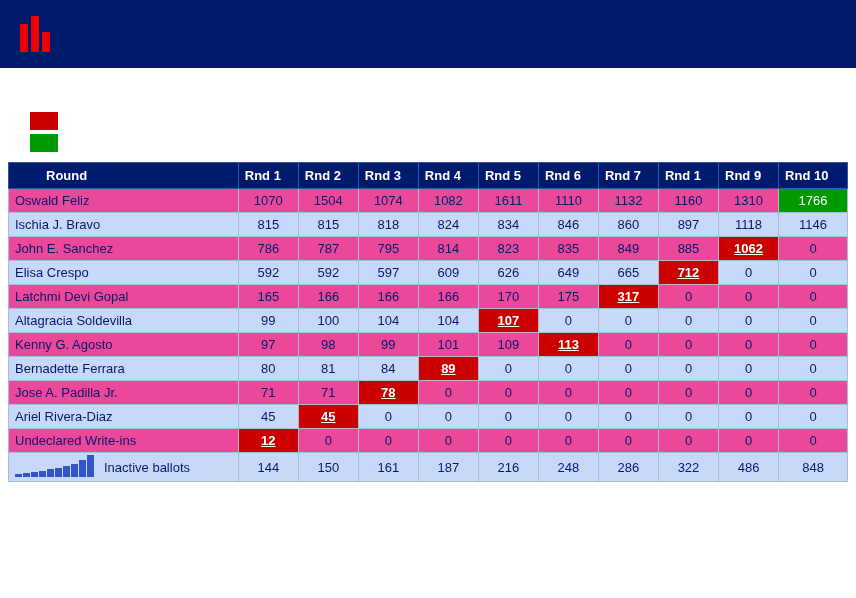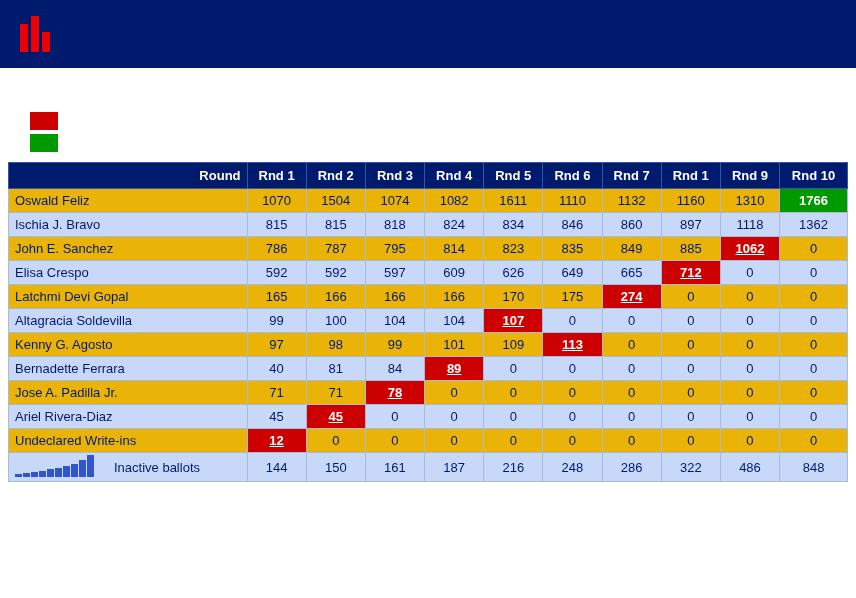--- a/index.html
+++ b/index.html
@@ -89,34 +89,34 @@
 
     table {
       border-collapse: collapse;
       width: 100%;
       font-size: 13px;
     }
 
     thead tr th {
       background: #001a6e;
       color: #fff;
-      text-align: center;
+      text-align: left;
       padding: 5px 6px;
       font-weight: 700;
       border: 1px solid #3355aa;
       white-space: nowrap;
     }
     thead tr th:first-child {
-      text-align: right;
+      text-align: left;
       min-width: 150px;
       padding-left: 37px;
     }
 
     tbody tr {
-      background: #eab308;
+      background: #ec4899;
     }
     tbody tr:nth-child(even) {
       background: #c8d8f8;
     }
 
     tbody tr td {
       padding: 4px 6px;
       text-align: center;
       border: 1px solid #aabbd8;
       color: #001a6e;
@@ -130,21 +130,21 @@
     
     .cell-red {
       background: #cc0000 !important;
       color: #fff !important;
       font-weight: 700;
       text-decoration: underline;
     }
     .cell-green {
       background: #009900 !important;
       color: #fff !important;
-      font-weight: 700;
+      font-weight: 400;
     }
   </style>
 </head>
 <body>
 
 <div class="header">
   <div class="logo-bars">
     <div class="bar1"></div>
     <div class="bar2"></div>
     <div class="bar3"></div>
@@ -213,21 +213,21 @@
           <td>Ischia J. Bravo</td>
           <td>815</td>
           <td>815</td>
           <td>818</td>
           <td>824</td>
           <td>834</td>
           <td>846</td>
           <td>860</td>
           <td>897</td>
           <td>1118</td>
-          <td>1362</td>
+          <td>1146</td>
         </tr>
         <tr>
           <td>John E. Sanchez</td>
           <td>786</td>
           <td>787</td>
           <td>795</td>
           <td>814</td>
           <td>823</td>
           <td>835</td>
           <td>849</td>
@@ -249,21 +249,21 @@
           <td>0</td>
         </tr>
         <tr>
           <td>Latchmi Devi Gopal</td>
           <td>165</td>
           <td>166</td>
           <td>166</td>
           <td>166</td>
           <td>170</td>
           <td>175</td>
-          <td class="cell-red">274</td>
+          <td class="cell-red">317</td>
           <td>0</td>
           <td>0</td>
           <td>0</td>
         </tr>
         <tr>
           <td>Altagracia Soldevilla</td>
           <td>99</td>
           <td>100</td>
           <td>104</td>
           <td>104</td>
@@ -282,21 +282,21 @@
           <td>101</td>
           <td>109</td>
           <td class="cell-red">113</td>
           <td>0</td>
           <td>0</td>
           <td>0</td>
           <td>0</td>
         </tr>
         <tr>
           <td>Bernadette Ferrara</td>
-          <td>40</td>
+          <td>80</td>
           <td>81</td>
           <td>84</td>
           <td class="cell-red">89</td>
           <td>0</td>
           <td>0</td>
           <td>0</td>
           <td>0</td>
           <td>0</td>
           <td>0</td>
         </tr>
@@ -334,21 +334,21 @@
           <td>0</td>
           <td>0</td>
           <td>0</td>
           <td>0</td>
           <td>0</td>
           <td>0</td>
           <td>0</td>
         </tr>
         <tr>
           <td>
-            <div style="display: flex; align-items: center; gap: 20px;">
+            <div style="display: flex; align-items: center; gap: 10px;">
               <div style="display: flex; align-items: flex-end; height: 20px; gap: 1px;">
                 <div style="background: rgb(51, 85, 204); width: 7px; height: 3px;"></div>
                 <div style="background: rgb(51, 85, 204); width: 7px; height: 4px;"></div>
                 <div style="background: rgb(51, 85, 204); width: 7px; height: 5px;"></div>
                 <div style="background: rgb(51, 85, 204); width: 7px; height: 6px;"></div>
                 <div style="background: rgb(51, 85, 204); width: 7px; height: 8px;"></div>
                 <div style="background: rgb(51, 85, 204); width: 7px; height: 9px;"></div>
                 <div style="background: rgb(51, 85, 204); width: 7px; height: 11px;"></div>
                 <div style="background: rgb(51, 85, 204); width: 7px; height: 13px;"></div>
                 <div style="background: rgb(51, 85, 204); width: 7px; height: 17px;"></div>

